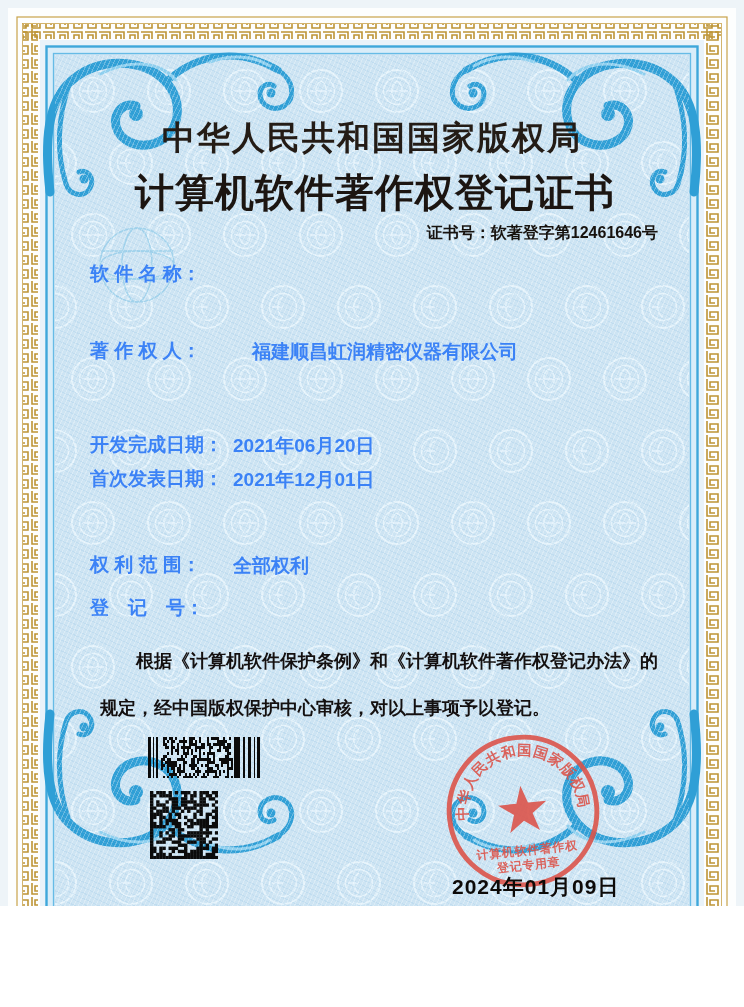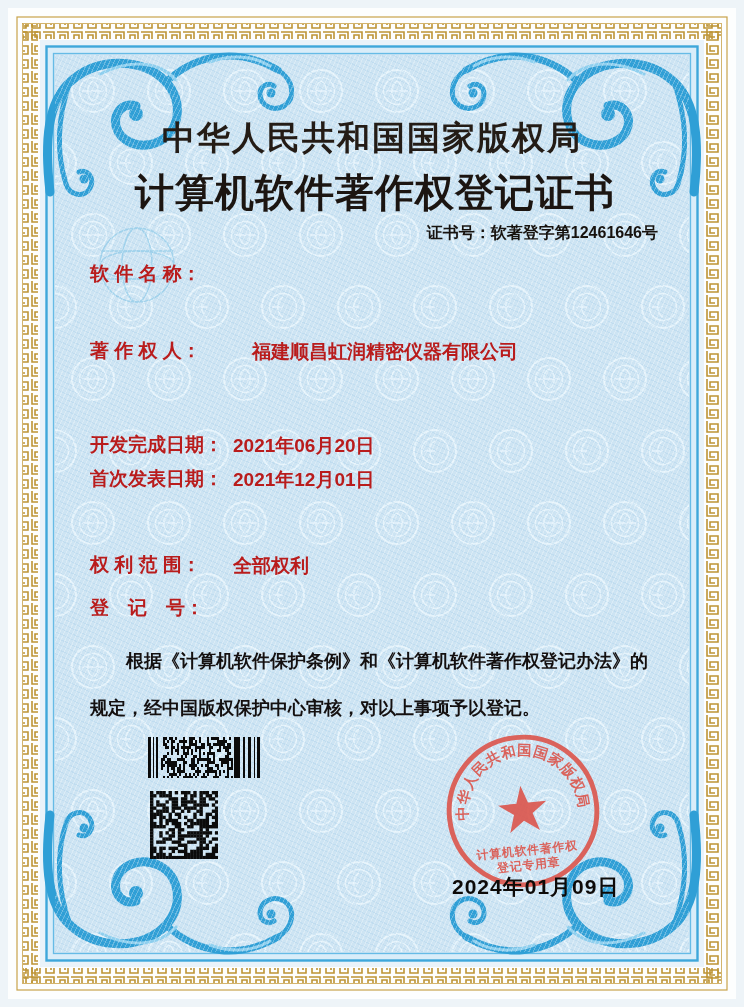--- a/index.html
+++ b/index.html
@@ -1,18 +1,18 @@
 <!DOCTYPE html>
 <html><head>
 <meta charset="utf-8">
 <style>
   html,body{margin:0;padding:0;background:#ffffff;}
   .cert{
     position:relative;
-    width:744px;height:1007px;
+    width:744px;height:906px;
     background:#fdfefe;
     overflow:hidden;
     font-family:"Liberation Sans", sans-serif;
   }
   .frame-svg,.texture,.wm-svg{position:absolute;left:0;top:0;}
   .texture{
     left:55px;top:55px;width:634px;height:897px;
     background:
       repeating-linear-gradient(115deg, rgba(255,255,255,.28) 0 1px, rgba(0,0,0,0) 1px 4px),
       repeating-linear-gradient(25deg, rgba(140,190,225,.20) 0 1px, rgba(0,0,0,0) 1px 5px);
@@ -35,25 +35,25 @@
     text-align:center;
     font-family:"Liberation Serif", serif;
     font-size:39px;font-weight:bold;letter-spacing:1px;color:#1c1511;
   }
   .certno{
     position:absolute;right:86px;top:223px;
     font-size:16px;font-weight:bold;color:#17120e;
   }
   .certno .cv{}
   .row{position:absolute;left:90px;display:flex;align-items:flex-start;
-       font-size:19px;font-weight:bold;color:#b91c1c;}
+       font-size:19px;font-weight:bold;color:#3b82f6;}
   .row .lab{display:inline-block;width:143px;flex:0 0 143px;white-space:pre;}
   .row .val{white-space:pre;line-height:28px;}
   .statement{
-    position:absolute;left:90px;top:638px;width:574px;
+    position:absolute;left:100px;top:638px;width:574px;
     font-size:18px;font-weight:bold;line-height:47px;
     text-indent:2em;color:#141010;
   }
   .barcode{position:absolute;left:148px;top:737px;}
   .dmatrix{position:absolute;left:150px;top:791px;}
   .seal{
     position:absolute;left:441px;top:729px;width:164px;height:164px;
     transform:rotate(-6deg);opacity:.88;
   }
   .seal text{font-family:"Liberation Sans", sans-serif;font-weight:bold;}

